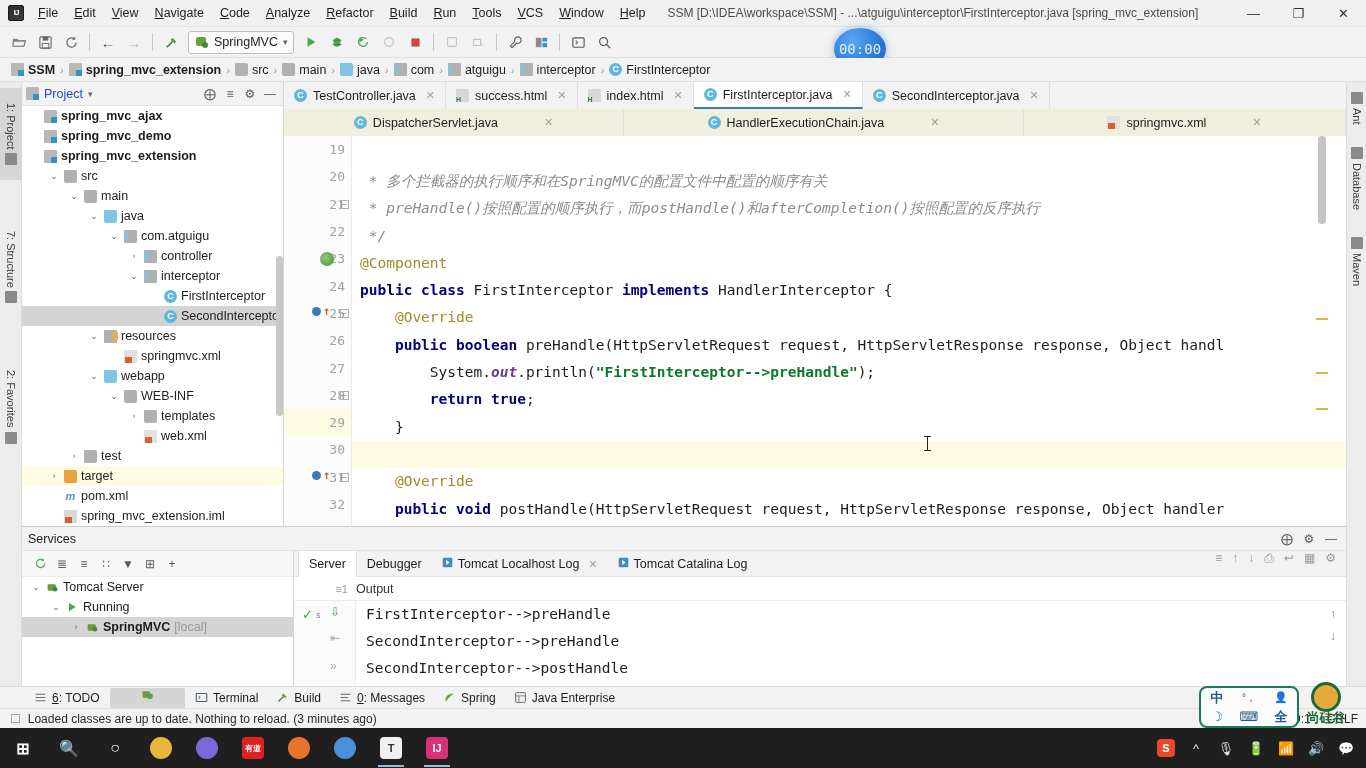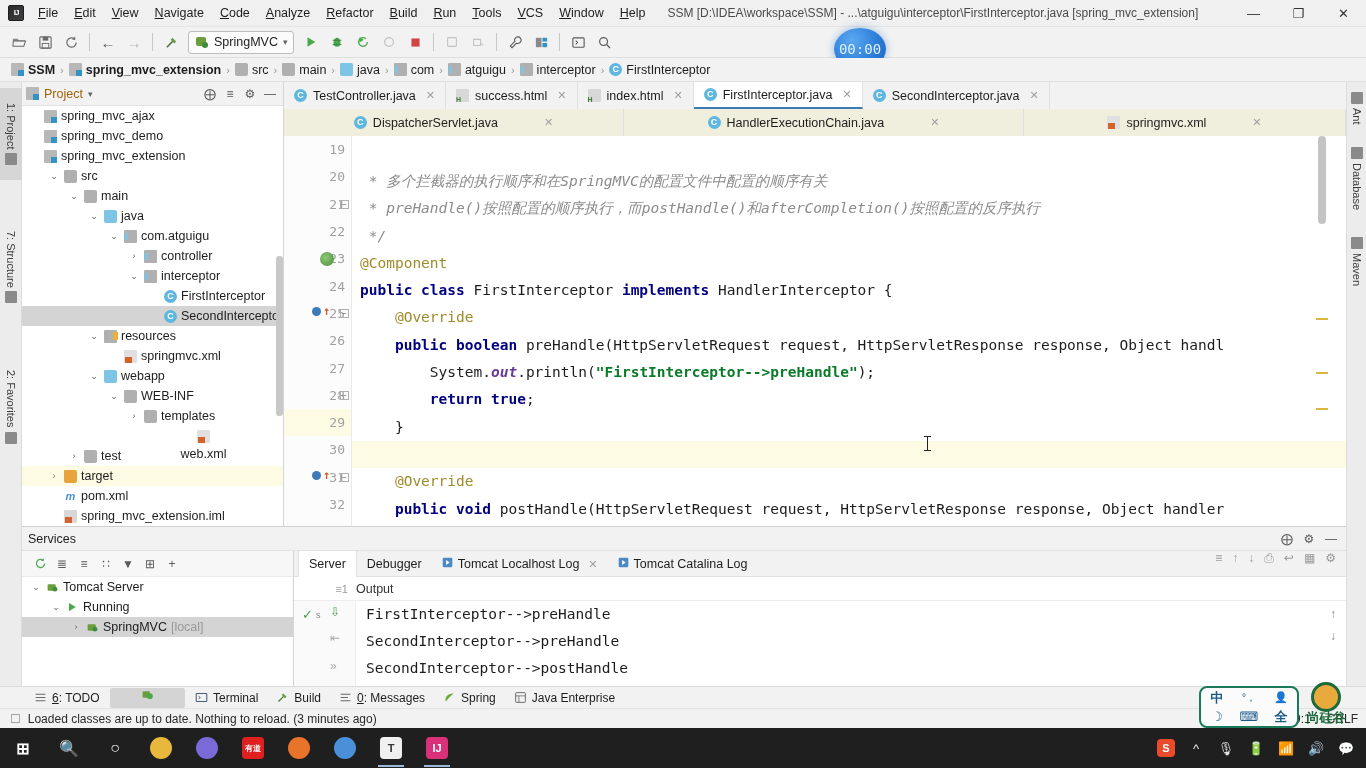--- a/index.html
+++ b/index.html
@@ -111,32 +111,32 @@
 
   
   .project-panel {
     position: absolute; left: 22px; top: 82px; width: 262px; height: 444px;
     background: #ffffff; border-right: 1px solid #d5d5d5;
   }
   .pp-header {
     height: 24px; background: #f2f2f2; display: flex; align-items: center;
     padding: 0 4px; gap: 5px; border-bottom: 1px solid #e2e2e2;
   }
-  .pp-title { font-size: 12.5px; color: #a16207; }
+  .pp-title { font-size: 12.5px; color: #1d4ed8; }
   .pp-actions { margin-left: auto; display: flex; gap: 2px; align-items: center; }
   .pp-act { width: 18px; height: 18px; display:flex; align-items:center; justify-content:center; color:#5a5a5a; font-size:12px; }
 
   .tree { position: relative; height: 418px; overflow: hidden; font-size: 12.5px; }
   .tnode {
     display: flex; align-items: center; height: 20px; gap: 4px; white-space: nowrap;
     padding-right: 4px;
   }
   .tnode.selected { background: #d4d4d4; }
   .tnode.target-hl { background: #fdfbe3; }
-  .tnode.bold .tlabel { font-weight: normal; text-align: right; }
+  .tnode.bold .tlabel { font-weight: bold; text-align: right; }
   .twist { width: 12px; text-align: center; font-size: 9px; color: #6a6a6a; flex: none; }
   .tlabel { color: #1d1d1d; }
   .ic-target { background:#e8a33d; border-radius:1px 2px 2px 2px; }
   .ic-res { background:#b0b0b0; border-radius:1px; }
   .ic-res::after { content:''; position:absolute; right:-1px; top:2px; width:5px; height:8px; background:#e8b23d; }
   .ic-maven { color:#4a90d9; font-size:11px; font-weight:bold; font-style:italic; text-align:center; line-height:13px; }
   .ic-iml { background:#d8d8d8; border-radius:1px; }
   .ic-iml::after { content:''; position:absolute; left:1px; bottom:0; width:7px; height:6px; background:#d4622a; }
   .pp-scrollbar {
     position: absolute; right: 0; top: 150px; width: 7px; height: 160px;
@@ -604,21 +604,21 @@
         <div class="tnode" style="padding-left: 86px;">
           <span class="twist">⌄</span>
           <span class="ic ic-folder"></span>
           <span class="tlabel">WEB-INF</span>
         </div>
         <div class="tnode" style="padding-left: 106px;">
           <span class="twist">›</span>
           <span class="ic ic-folder"></span>
           <span class="tlabel">templates</span>
         </div>
-        <div class="tnode" style="padding-left: 106px; flex-direction: column;">
+        <div class="tnode" style="padding-left: 106px;">
           <span class="twist"></span>
           <span class="ic ic-xml"></span>
           <span class="tlabel">web.xml</span>
         </div>
         <div class="tnode" style="padding-left: 46px;">
           <span class="twist">›</span>
           <span class="ic ic-folder"></span>
           <span class="tlabel">test</span>
         </div>
         <div class="tnode target-hl" style="padding-left: 26px;">

